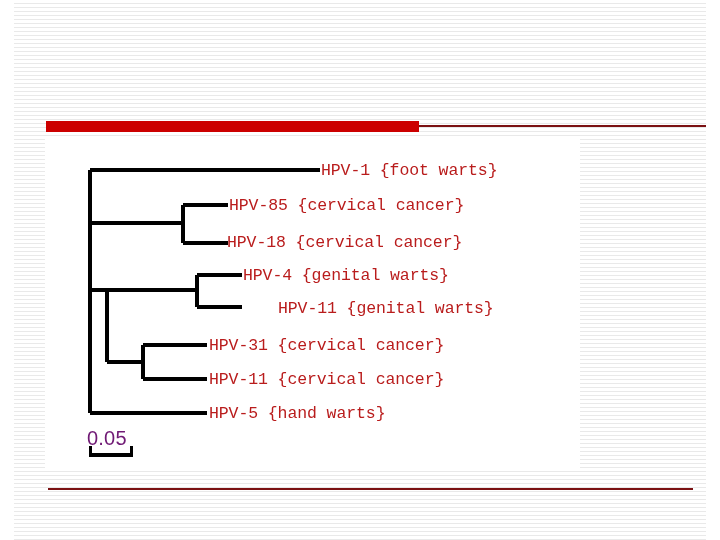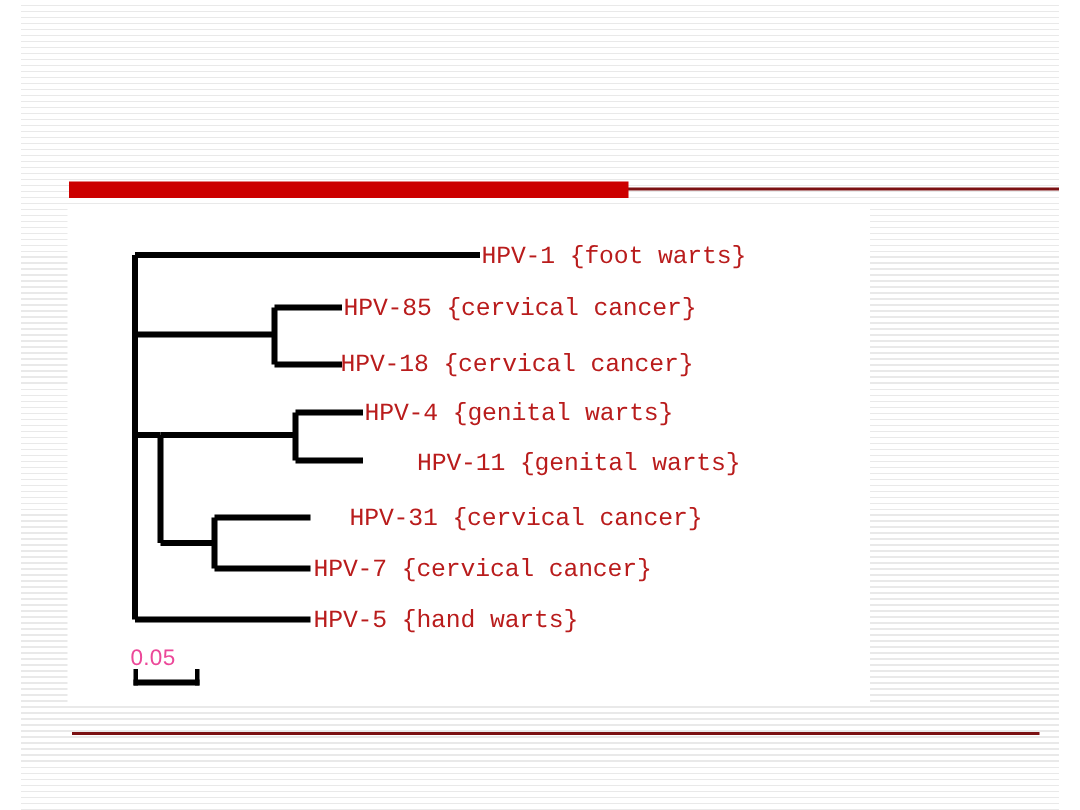--- a/index.html
+++ b/index.html
@@ -109,23 +109,23 @@
     font-size: 16.5px;
     line-height: 18px;
     color: #b91c1c;
     white-space: nowrap;
     letter-spacing: -0.1px;
     font-family: Liberation Mono, monospace;
   }
 
   #scale-text {
     position: absolute;
-    font-size: 15px;
+    font-size: 20px;
     line-height: 17px;
-    color: #ec4899;
+    color: #701a75;
     white-space: nowrap;
     letter-spacing: 0.2px;
     text-align: center;
   }
   #scale-bar {
     position: absolute;
     background: #000000;
   }
 </style>
 </head>
@@ -174,23 +174,23 @@
     <div class="tip-label" style="left:276px; top:24px;">HPV-1  {foot warts}</div>
 
     <div class="tip-label" style="left:184px; top:59px;">HPV-85  {cervical cancer}</div>
 
     <div class="tip-label" style="left:182px; top:96px;">HPV-18  {cervical cancer}</div>
 
     <div class="tip-label" style="left:198px; top:129px;">HPV-4  {genital warts}</div>
 
     <div class="tip-label" style="left:198px; top:162px;margin-left:35px;">HPV-11  {genital warts}</div>
 
-    <div class="tip-label" style="left:164px; top:199px;margin-left:24px;">HPV-31  {cervical cancer}</div>
-
-    <div class="tip-label" style="left:164px; top:233px;">HPV-7  {cervical cancer}</div>
+    <div class="tip-label" style="left:164px; top:199px;">HPV-31  {cervical cancer}</div>
+
+    <div class="tip-label" style="left:164px; top:233px;">HPV-11  {cervical cancer}</div>
 
     <div class="tip-label" style="left:164px; top:267px;">HPV-5  {hand warts}</div>
 
     <div id="scale-text" style="left:42px; top:292px;">0.05</div>
     <div id="scale-bar" style="left:44px; top:315px; width:44px; height:4px;"></div>
     <div id="scale-bar-tick-left" class="tree-line" style="position:absolute; left:44px; top:308px; width:3px; height:11px; background:#000;"></div>
     <div id="scale-bar-tick-right" class="tree-line" style="position:absolute; left:85px; top:308px; width:3px; height:11px; background:#000;"></div>
   </div>
 
   <div id="bottom-rule"></div>

